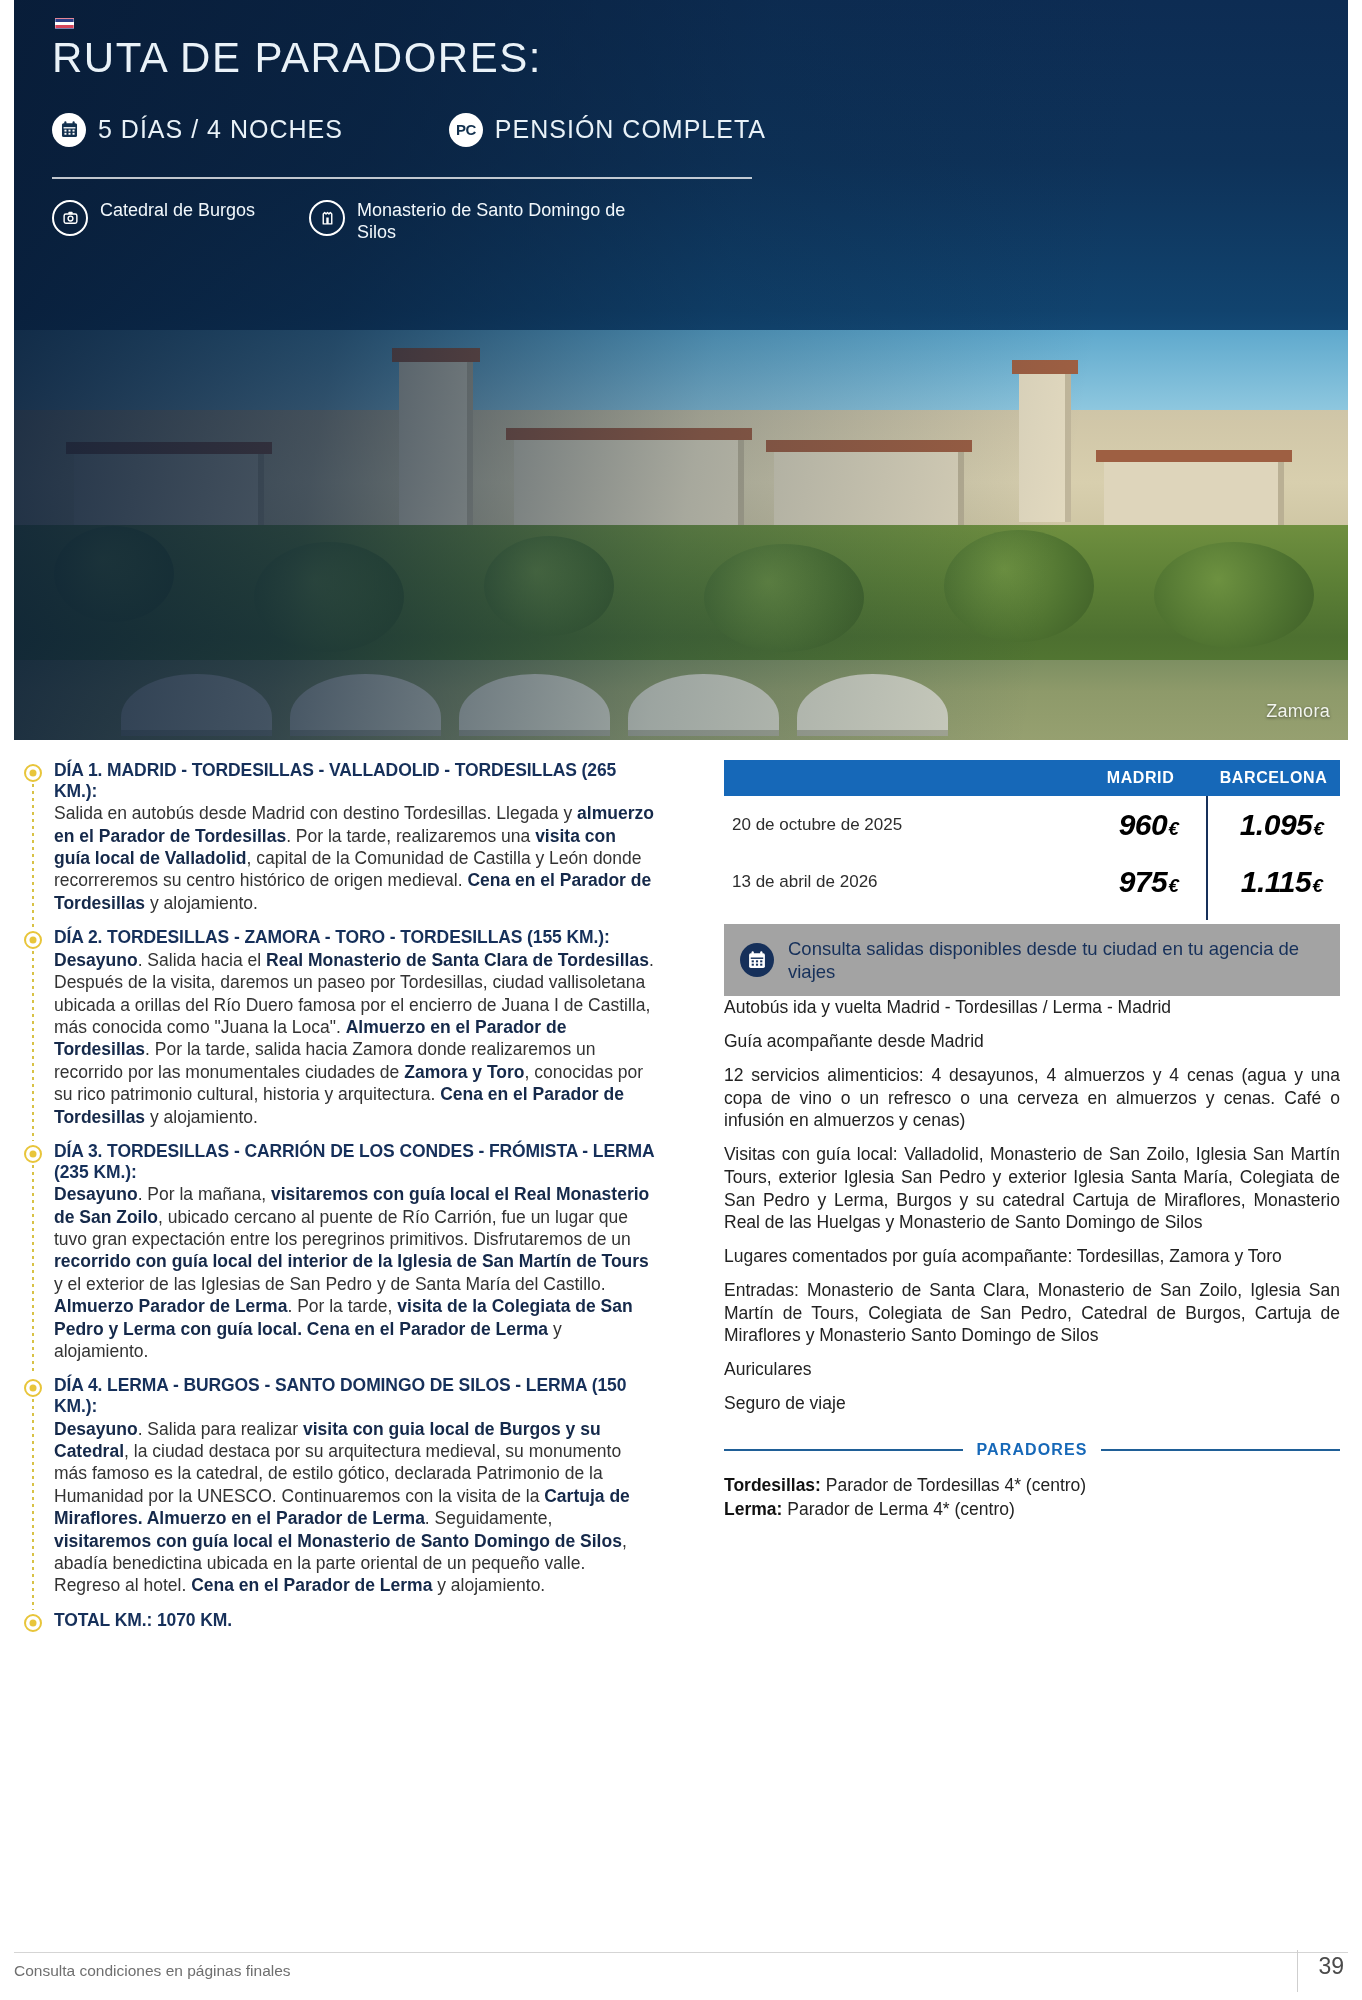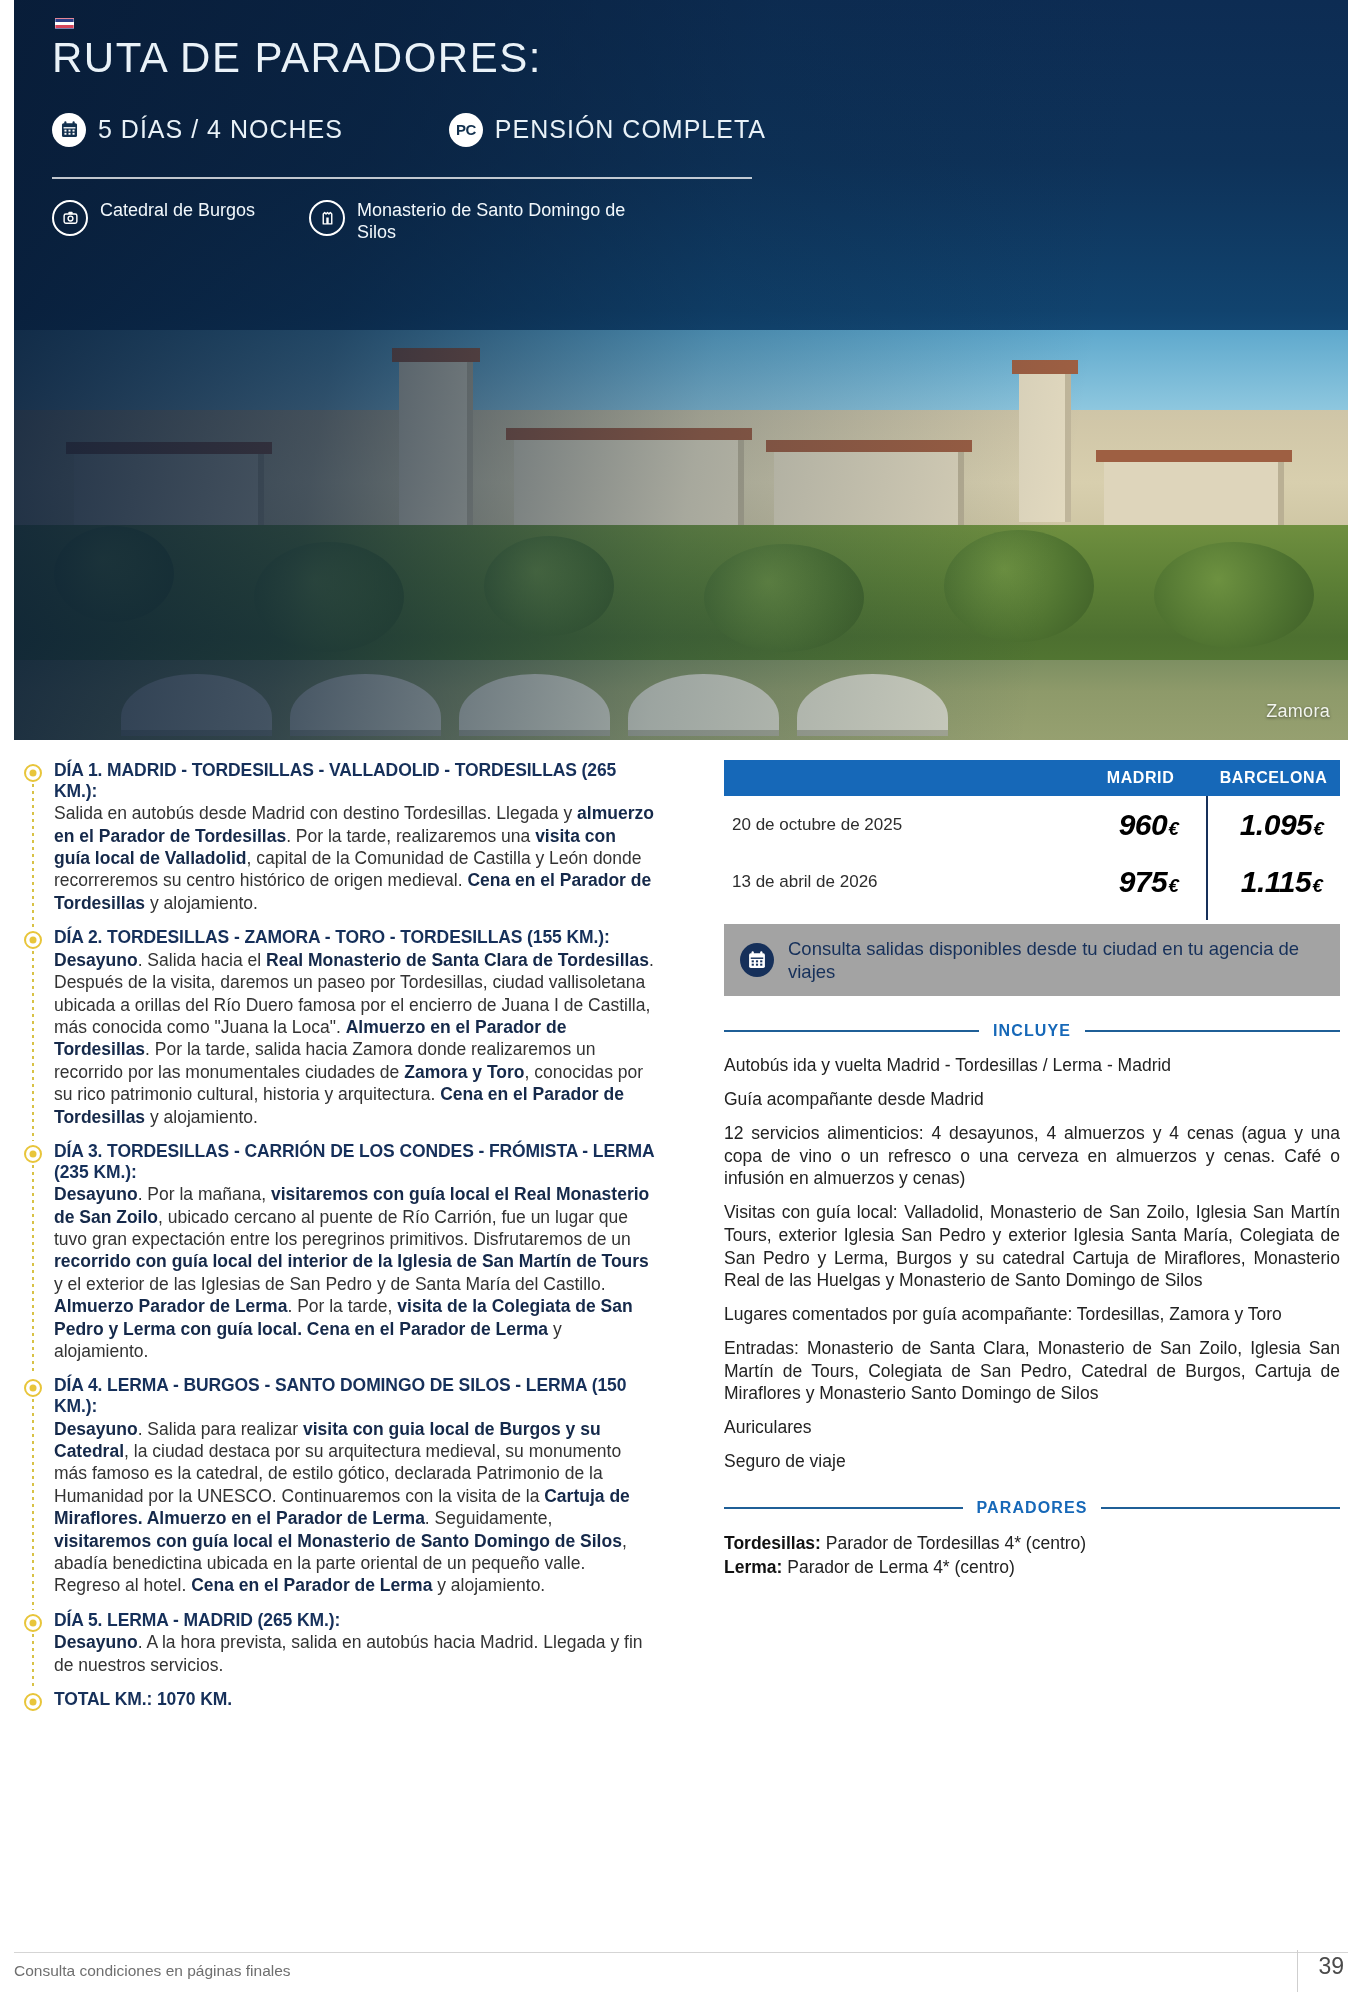--- a/index.html
+++ b/index.html
@@ -603,26 +603,20 @@
         <div class="day-text"><b>Desayuno</b>. Por la mañana, <b>visitaremos con guía local el Real Monasterio de San Zoilo</b>, ubicado cercano al puente de Río Carrión, fue un lugar que tuvo gran expectación entre los peregrinos primitivos. Disfrutaremos de un <b>recorrido con guía local del interior de la Iglesia de San Martín de Tours</b> y el exterior de las Iglesias de San Pedro y de Santa María del Castillo. <b>Almuerzo Parador de Lerma</b>. Por la tarde, <b>visita de la Colegiata de San Pedro y Lerma con guía local. Cena en el Parador de Lerma</b> y alojamiento.</div>
       </div>
 
       <div class="day">
         <span class="day-bullet"></span>
         <span class="day-dots"></span>
         <div class="day-title">DÍA 4. LERMA - BURGOS - SANTO DOMINGO DE SILOS - LERMA (150 KM.):</div>
         <div class="day-text"><b>Desayuno</b>. Salida para realizar <b>visita con guia local de Burgos y su Catedral</b>, la ciudad destaca por su arquitectura medieval, su monumento más famoso es la catedral, de estilo gótico, declarada Patrimonio de la Humanidad por la UNESCO. Continuaremos con la visita de la <b>Cartuja de Miraflores. Almuerzo en el Parador de Lerma</b>. Seguidamente, <b>visitaremos con guía local el Monasterio de Santo Domingo de Silos</b>, abadía benedictina ubicada en la parte oriental de un pequeño valle. Regreso al hotel. <b>Cena en el Parador de Lerma</b> y alojamiento.</div>
       </div>
 
-      <div class="day">
-        <span class="day-bullet"></span>
-        <span class="day-dots"></span>
-        <div class="day-title">DÍA 5. LERMA - MADRID (265 KM.):</div>
-        <div class="day-text"><b>Desayuno</b>. A la hora prevista, salida en autobús hacia Madrid. Llegada y fin de nuestros servicios.</div>
-      </div>
 
       <div class="day">
         <span class="day-bullet"></span>
         <div class="total-km">TOTAL KM.: 1070 KM.</div>
       </div>
 
     </div>
   </div>
 
   <div class="col-right">
@@ -661,25 +655,20 @@
           <rect x="15.8" y="12.4" width="2.6" height="2.4" fill="#16305a"></rect>
           <rect x="5.6" y="16.4" width="2.6" height="2.4" fill="#16305a"></rect>
           <rect x="10.7" y="16.4" width="2.6" height="2.4" fill="#16305a"></rect>
           <rect x="15.8" y="16.4" width="2.6" height="2.4" fill="#16305a"></rect>
         </svg>
       </span>
       <span class="callout-text">Consulta salidas disponibles desde tu ciudad en tu agencia de viajes</span>
     </div>
 
 
-    <div class="sec-head">
-      <span class="rule"></span>
-      <span class="lbl">INCLUYE</span>
-      <span class="rule"></span>
-    </div>
 
     <div class="inc-item nojust">Autobús ida y vuelta Madrid - Tordesillas / Lerma - Madrid</div>
     <div class="inc-item nojust">Guía acompañante desde Madrid</div>
     <div class="inc-item">12 servicios alimenticios: 4 desayunos, 4 almuerzos y 4 cenas (agua y una copa de vino o un refresco o una cerveza en almuerzos y cenas. Café o infusión en almuerzos y cenas)</div>
     <div class="inc-item">Visitas con guía local: Valladolid, Monasterio de San Zoilo, Iglesia San Martín Tours, exterior Iglesia San Pedro y exterior Iglesia Santa María, Colegiata de San Pedro y Lerma, Burgos y su catedral Cartuja de Miraflores, Monasterio Real de las Huelgas y Monasterio de Santo Domingo de Silos</div>
     <div class="inc-item">Lugares comentados por guía acompañante: Tordesillas, Zamora y Toro</div>
     <div class="inc-item">Entradas: Monasterio de Santa Clara, Monasterio de San Zoilo, Iglesia San Martín de Tours, Colegiata de San Pedro, Catedral de Burgos, Cartuja de Miraflores y Monasterio Santo Domingo de Silos</div>
     <div class="inc-item nojust">Auriculares</div>
     <div class="inc-item nojust">Seguro de viaje</div>
 

